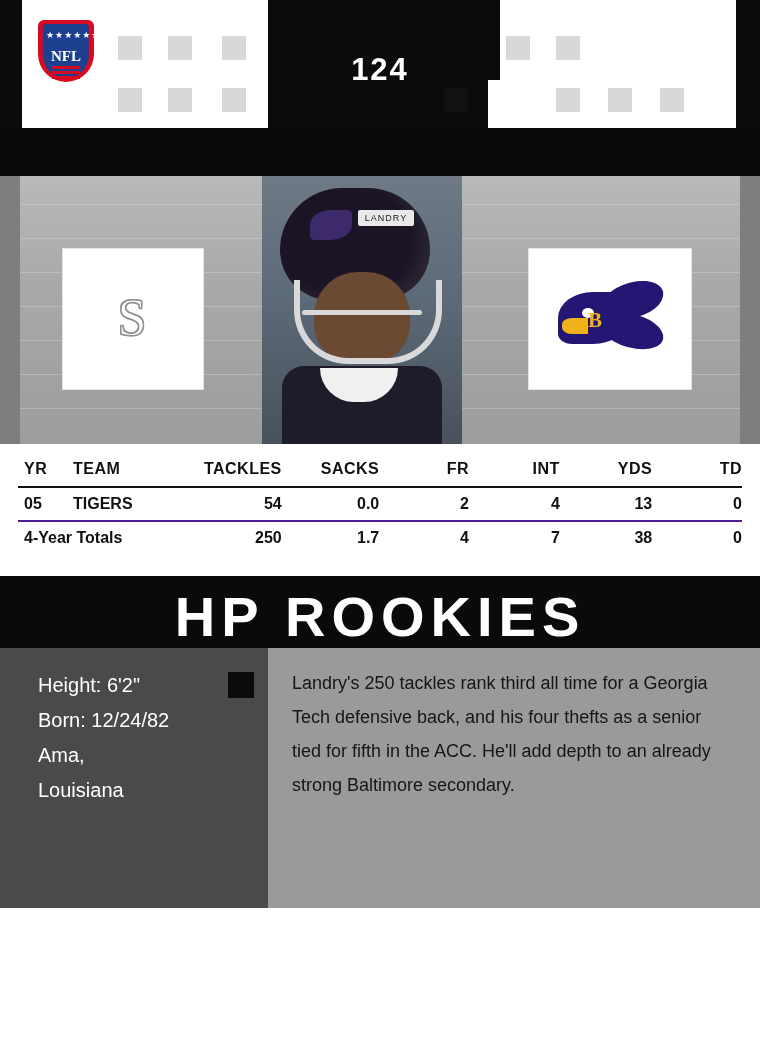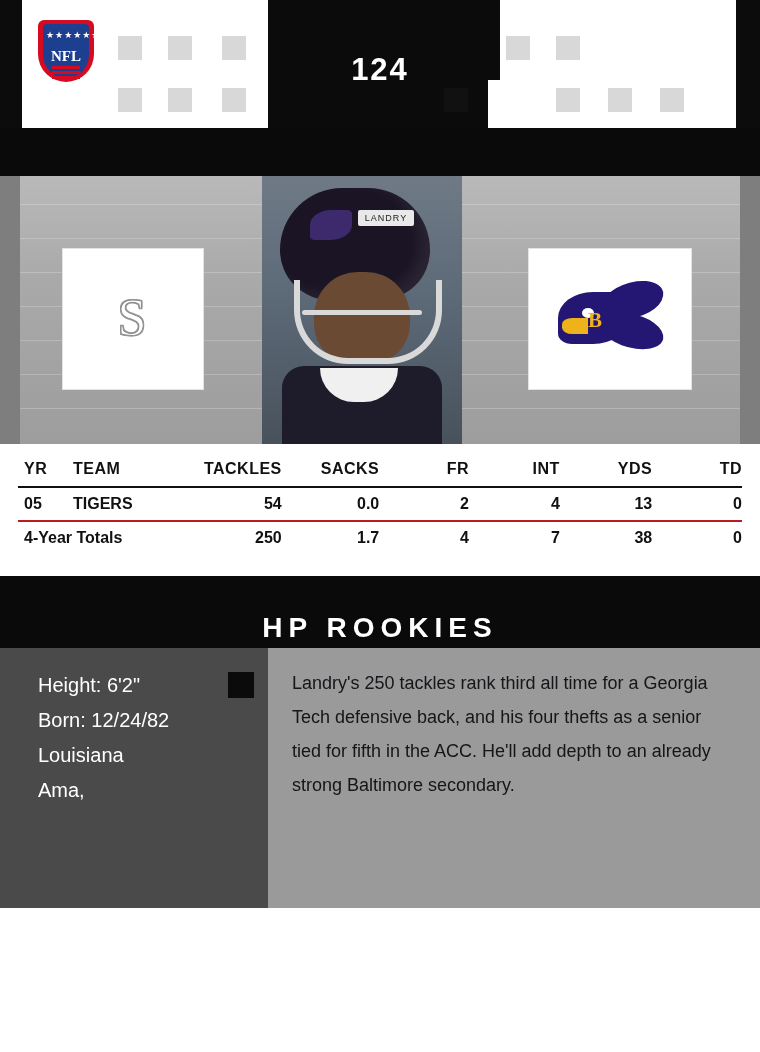--- a/index.html
+++ b/index.html
@@ -357,44 +357,43 @@
     text-align: right;
   }
   .stats td {
     font-size: 16px;
     font-weight: bold;
     color: #111111;
     padding: 7px 0 7px 0;
     text-align: right;
   }
   .stats tr.total td {
-    border-top: 2px solid #b91c1c;
+    border-top: 2px solid #4c1d95;
   }
   .stats .c-yr  { width: 56px;  text-align: left; padding-left: 6px; }
   .stats .c-team{ width: 120px; text-align: left; }
   .stats .c-n   { width: 108px; }
 
   
   .rookies-band {
     position: absolute;
     left: 0; top: 576px;
     width: 760px; height: 72px;
     background: #0a0a0a;
   }
   .rookies-text {
     position: absolute;
     left: 0; top: 584px;
     width: 760px;
     text-align: center;
     color: #ffffff;
-    font-size: 28px;
+    font-size: 56px;
     font-weight: bold;
     letter-spacing: 6px;
     font-family: "Liberation Sans", sans-serif;
-    margin-top: 28px;
   }
 
   
   .bio-area {
     position: absolute;
     left: 0; top: 648px;
     width: 760px; height: 260px;
     background: #9a9a9a;
   }
   .bio-left {
@@ -554,22 +553,22 @@
 
   <div class="rookies-band"></div>
   <div class="rookies-text">HP ROOKIES</div>
 
   <div class="bio-area"></div>
   <div class="bio-left"></div>
   <div class="bio-black-sq"></div>
   <div class="bio-left-inner">
     <div>Height: 6'2"</div>
     <div>Born: 12/24/82</div>
+    <div>Ama,</div>
     <div>Louisiana</div>
-    <div>Ama,</div>
   </div>
   <div class="blurb">Landry's 250 tackles rank third all time for a Georgia Tech defensive back, and his four thefts as a senior tied for fifth in the ACC. He'll add depth to an already strong Baltimore secondary.</div>
 
   <div class="footer">
 
     <div class="fleer-line-holder">
       
     </div>
 
   </div>

